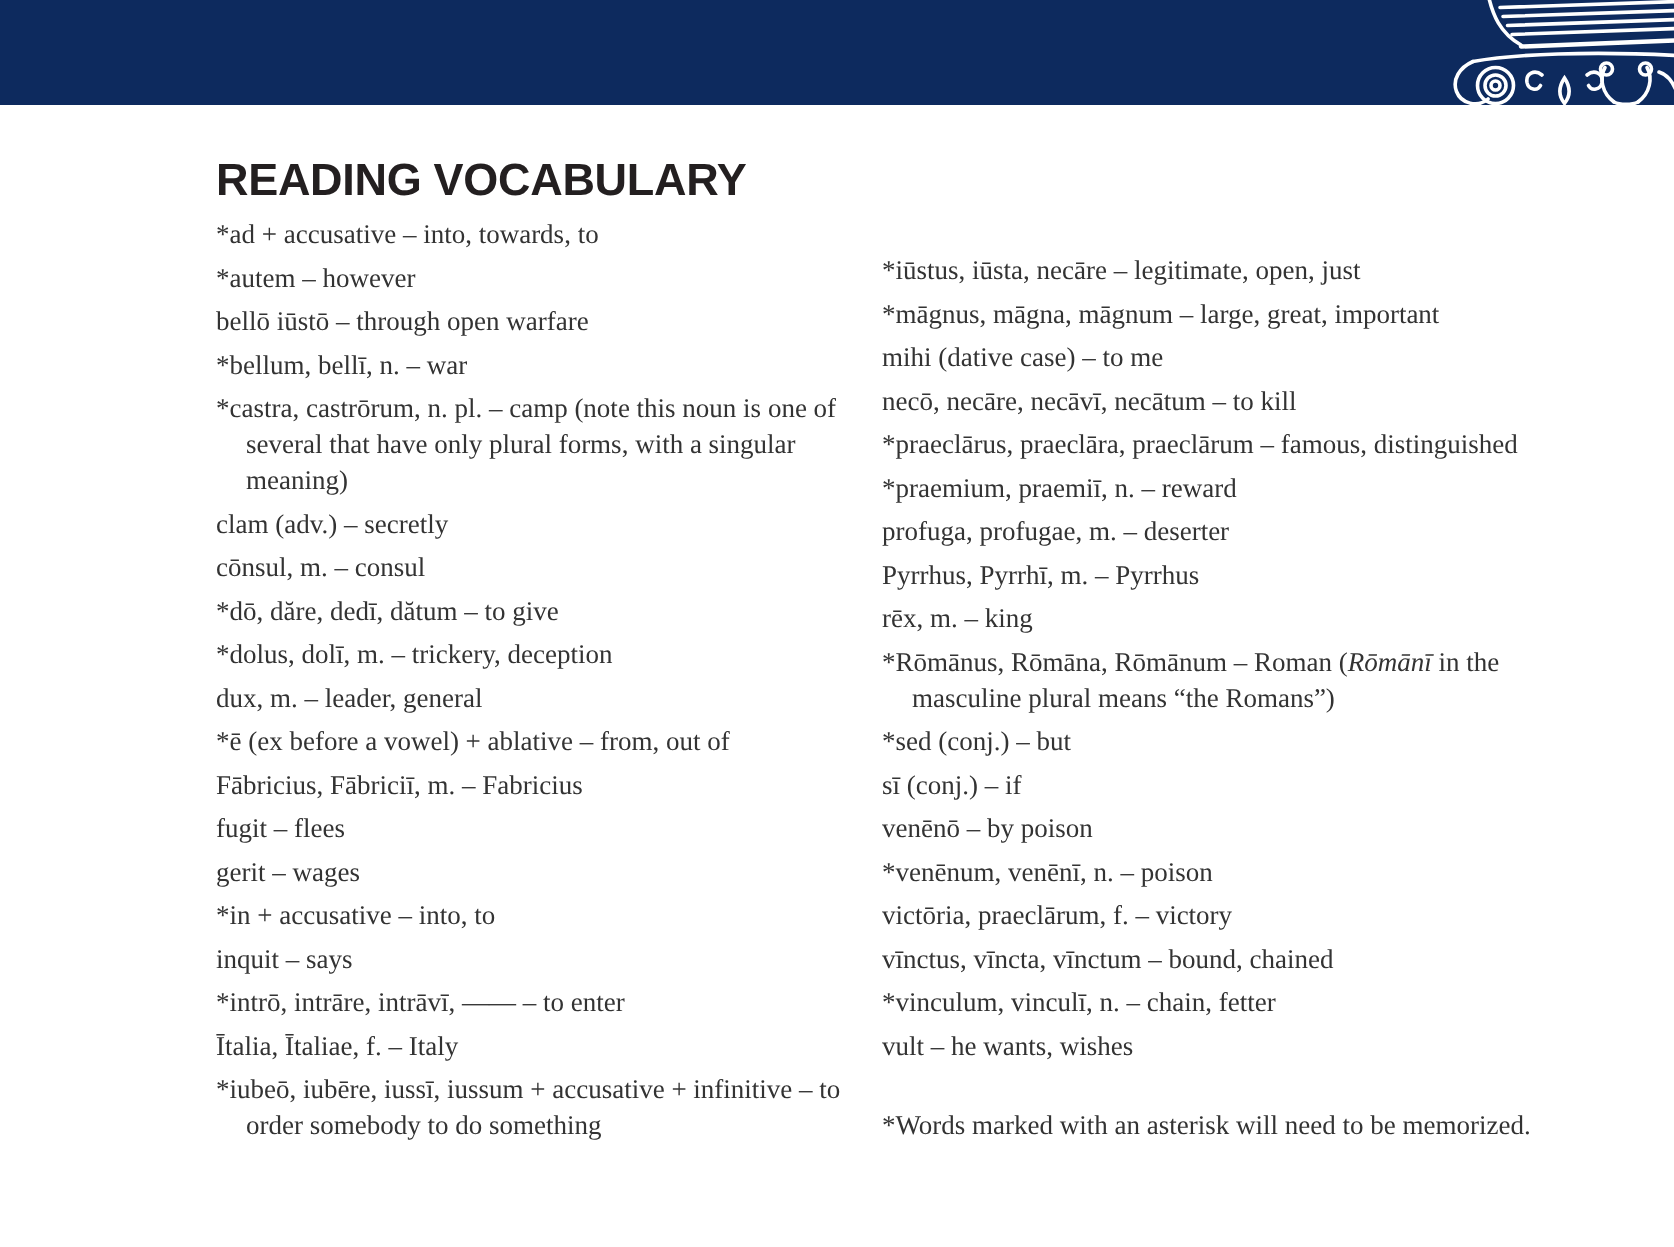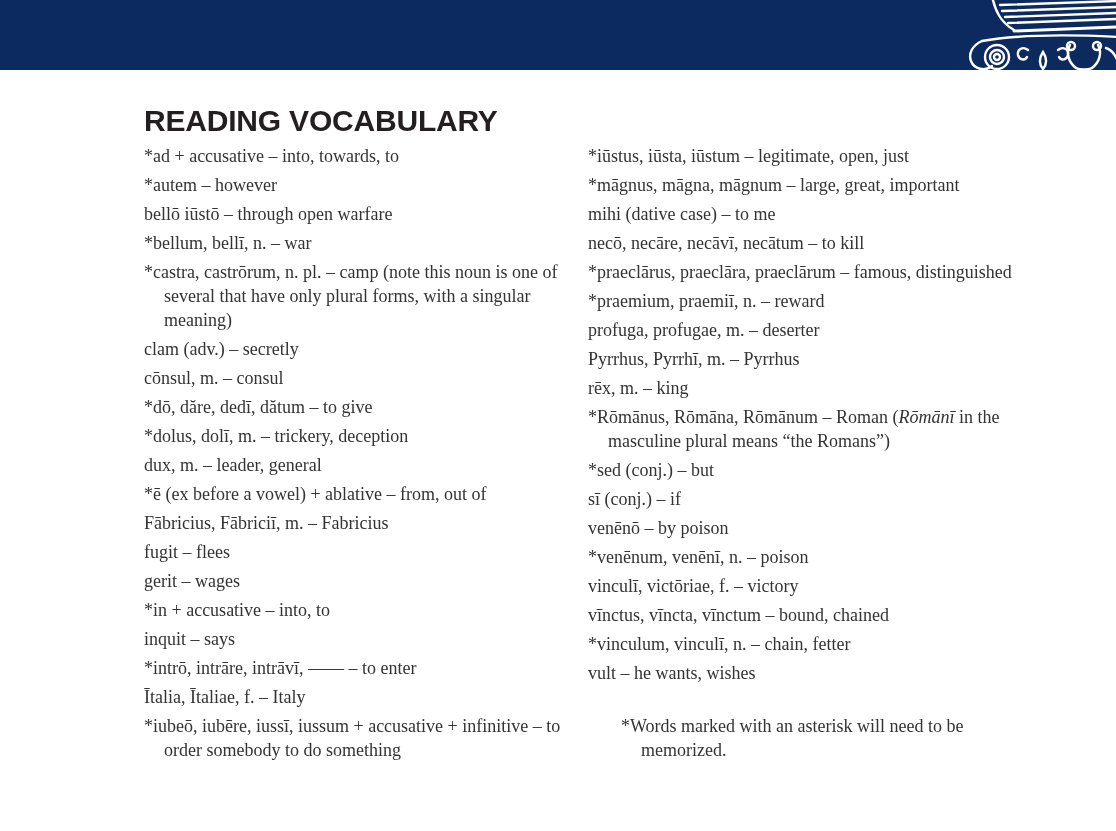--- a/index.html
+++ b/index.html
@@ -50,21 +50,20 @@
     font-size: 18px;
     line-height: 24px;
     color: #333333;
     padding-left: 20px;
     text-indent: -20px;
     margin: 0 0 5px 0;
   }
   .entry i { font-style: italic; }
   .footnote {
     margin-top: 29px;
-    margin-left: 33px;
   }
 </style>
 </head>
 <body>
 
 <div class="band" style="background: rgb(13, 42, 94);">
   <svg width="176" height="70" viewBox="0 0 176 70">
     <g stroke="#ffffff" fill="none" stroke-width="2.4" stroke-linecap="round">
 
       <path d="M52,-4 C55,10 60,22 74,30"></path>
@@ -118,35 +117,35 @@
         <div class="entry"><span>fugit – flees</span></div>
         <div class="entry"><span>gerit – wages</span></div>
         <div class="entry"><span>*in + accusative – into, to</span></div>
         <div class="entry"><span>inquit – says</span></div>
         <div class="entry"><span>*intrō, intrāre, intrāvī, —— – to enter</span></div>
         <div class="entry"><span>Ītalia, Ītaliae, f. – Italy</span></div>
         <div class="entry"><span>*iubeō, iubēre, iussī, iussum + accusative + infinitive – to order somebody to do something</span></div>
       </div>
     <div class="col-right">
       <div id="col-right">
-          <div class="entry"><span>*iūstus, iūsta, iūstum – legitimate, open, just</span></div>
+          <div class="entry"><span>*iūstus, iūsta, necāre – legitimate, open, just</span></div>
           <div class="entry"><span>*māgnus, māgna, māgnum – large, great, important</span></div>
           <div class="entry"><span>mihi (dative case) – to me</span></div>
           <div class="entry"><span>necō, necāre, necāvī, necātum – to kill</span></div>
           <div class="entry"><span>*praeclārus, praeclāra, praeclārum – famous, distinguished</span></div>
           <div class="entry"><span>*praemium, praemiī, n. – reward</span></div>
           <div class="entry"><span>profuga, profugae, m. – deserter</span></div>
           <div class="entry"><span>Pyrrhus, Pyrrhī, m. – Pyrrhus</span></div>
           <div class="entry"><span>rēx, m. – king</span></div>
           <div class="entry"><span>*Rōmānus, Rōmāna, Rōmānum – Roman (</span><i>Rōmānī</i><span> in the masculine plural means “the Romans”)</span></div>
           <div class="entry"><span>*sed (conj.) – but</span></div>
           <div class="entry"><span>sī (conj.) – if</span></div>
           <div class="entry"><span>venēnō – by poison</span></div>
           <div class="entry"><span>*venēnum, venēnī, n. – poison</span></div>
-          <div class="entry"><span>vinculī, victōriae, f. – victory</span></div>
+          <div class="entry"><span>victōria, praeclārum, f. – victory</span></div>
           <div class="entry"><span>vīnctus, vīncta, vīnctum – bound, chained</span></div>
           <div class="entry"><span>*vinculum, vinculī, n. – chain, fetter</span></div>
           <div class="entry"><span>vult – he wants, wishes</span></div>
         </div>
       <div class="entry footnote">*Words marked with an asterisk will need to be memorized.</div>
     </div>
   </div>
 </div>
 
 </body></html>

